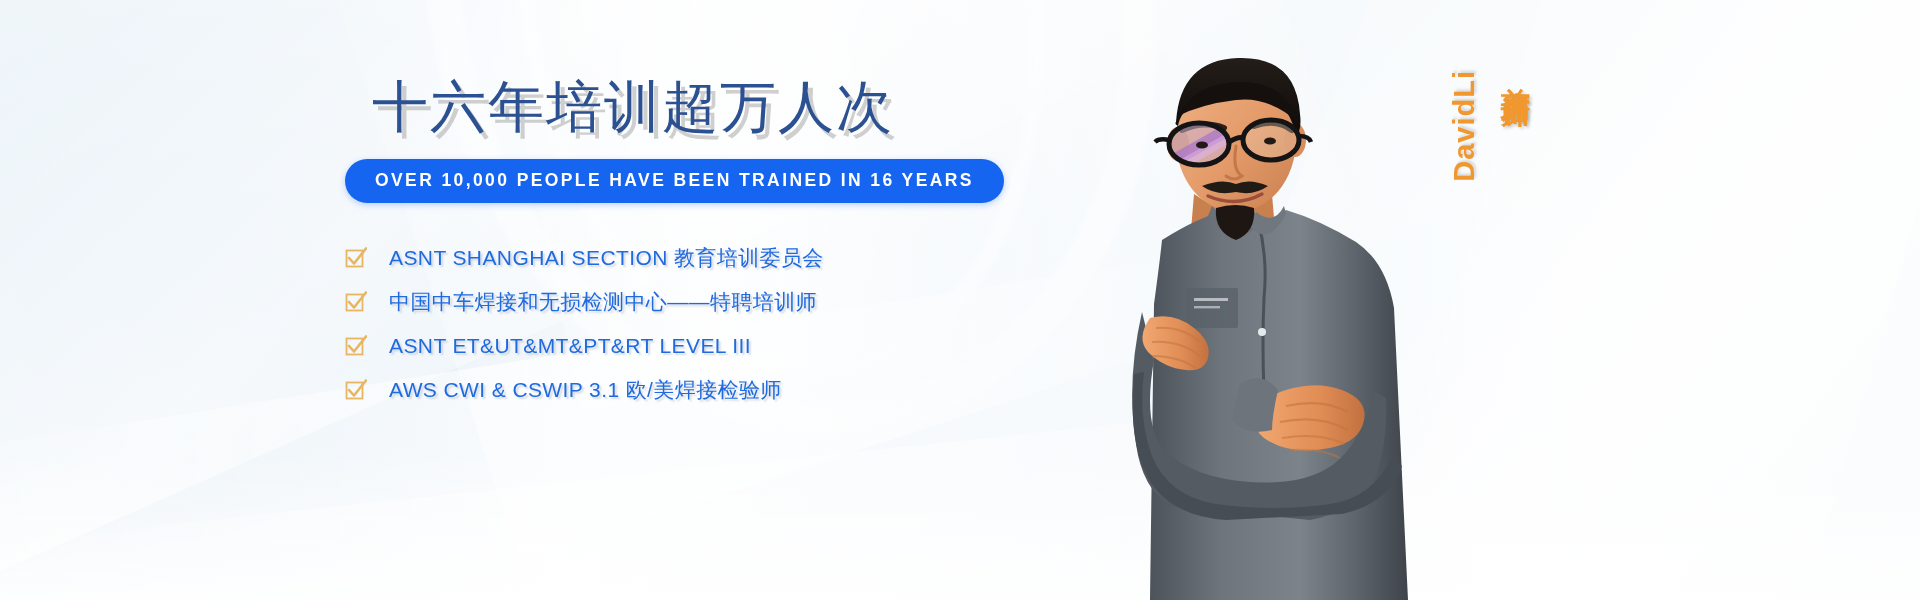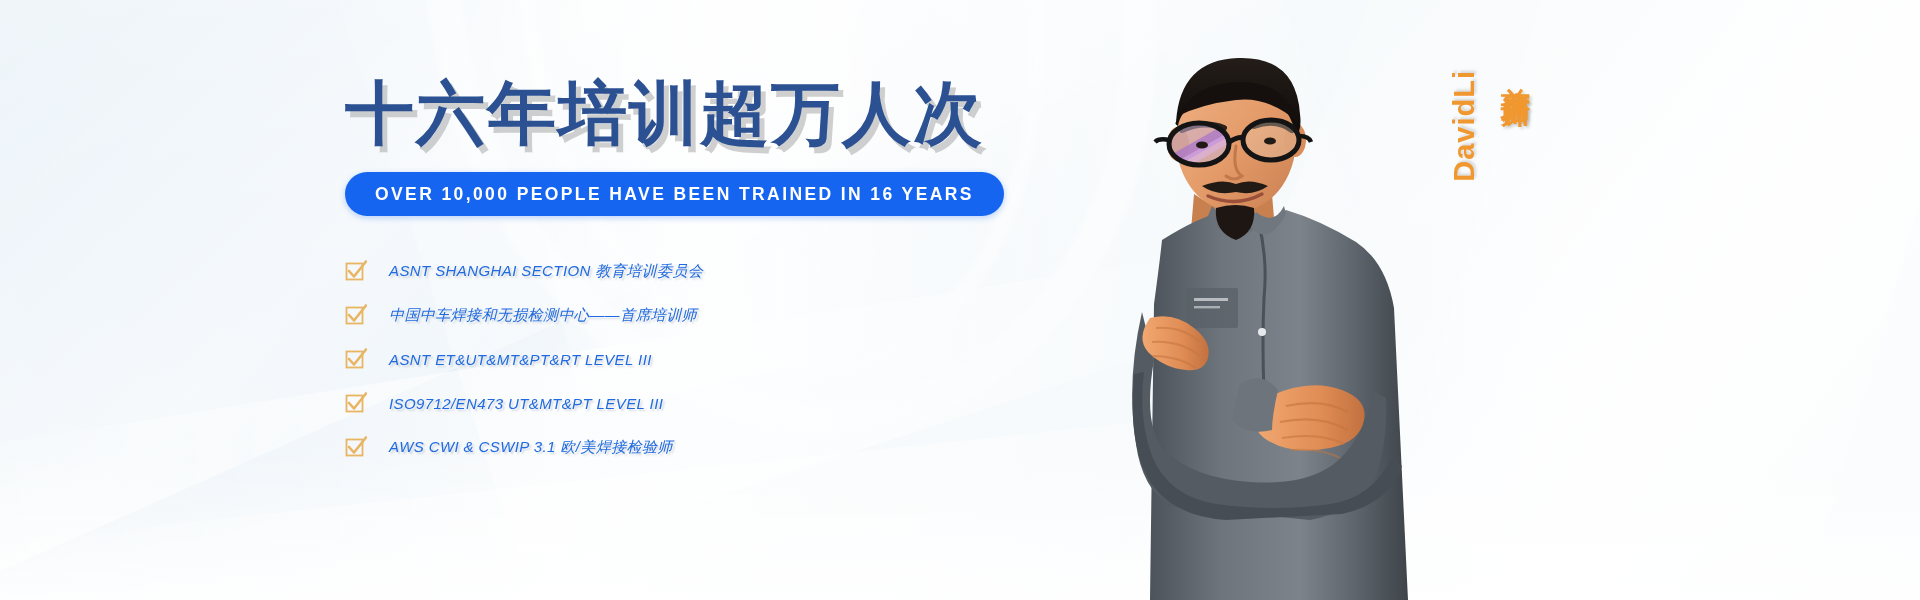--- a/index.html
+++ b/index.html
@@ -48,27 +48,28 @@
   .w2 { left:520px; top:-380px; width:520px; height:760px; transform:rotate(-10deg); border-width:16px; opacity:.5; }
   .bottom-fade {
     position:absolute; left:0; bottom:0; width:100%; height:150px;
     background:linear-gradient(180deg, rgba(255,255,255,0), rgba(255,255,255,.85));
   }
 
   
   .copy { position:absolute; left:345px; top:78px; width:620px; }
 
   .headline {
-    font-size:69px;
-    font-weight:bold;
+    font-size:56px;
+    font-weight:normal;
     letter-spacing:2px;
     color:#2c5192;
     line-height:1.05;
     white-space:nowrap;
     text-shadow: 5px 6px 0 rgba(150,150,150,.45);
+    margin-left: 27px;
   }
 
   .pill {
     display:inline-flex;
     align-items:center;
     justify-content:center;
     margin-top:22px;
     height:44px;
     padding:13px 30px;
     min-width:578px;
@@ -84,26 +85,25 @@
 
   .bullets { margin-top:38px; }
   .bullet {
     display:flex;
     align-items:center;
     height:34px;
     margin-bottom:10px;
   }
   .check-icon { width:22px; height:22px; flex:0 0 22px; margin-right:22px; }
   .bullet-text {
-    font-size:15px;
+    font-size:21px;
     color:#1f6ae0;
     letter-spacing:.4px;
     white-space:nowrap;
     text-shadow:2px 2px 2px rgba(150,160,175,.40);
-    font-style:italic;
   }
 
   
   .person {
     position:absolute;
     left:1090px; top:44px;
     width:390px; height:556px;
   }
   .person svg { display:block; width:100%; height:100%; }
 
@@ -166,42 +166,33 @@
       </div>
 
 
       <div class="bullet">
         <span class="check-icon">
           <svg viewBox="0 0 22 22" xmlns="http://www.w3.org/2000/svg">
             <rect x="1.5" y="3.5" width="16" height="16" fill="none" stroke="#e8b563" stroke-width="1.8"></rect>
             <path d="M4 11 L9 16.5 L21 1.5" fill="none" stroke="#e8b563" stroke-width="2.6" stroke-linecap="round" stroke-linejoin="round"></path>
           </svg>
         </span>
-        <span class="bullet-text">中国中车焊接和无损检测中心——首席培训师</span>
+        <span class="bullet-text">中国中车焊接和无损检测中心——特聘培训师</span>
       </div>
 
       <div class="bullet">
         <span class="check-icon">
           <svg viewBox="0 0 22 22" xmlns="http://www.w3.org/2000/svg">
             <rect x="1.5" y="3.5" width="16" height="16" fill="none" stroke="#e8b563" stroke-width="1.8"></rect>
             <path d="M4 11 L9 16.5 L21 1.5" fill="none" stroke="#e8b563" stroke-width="2.6" stroke-linecap="round" stroke-linejoin="round"></path>
           </svg>
         </span>
         <span class="bullet-text">ASNT ET&amp;UT&amp;MT&amp;PT&amp;RT LEVEL III</span>
       </div>
 
-      <div class="bullet">
-        <span class="check-icon">
-          <svg viewBox="0 0 22 22" xmlns="http://www.w3.org/2000/svg">
-            <rect x="1.5" y="3.5" width="16" height="16" fill="none" stroke="#e8b563" stroke-width="1.8"></rect>
-            <path d="M4 11 L9 16.5 L21 1.5" fill="none" stroke="#e8b563" stroke-width="2.6" stroke-linecap="round" stroke-linejoin="round"></path>
-          </svg>
-        </span>
-        <span class="bullet-text">ISO9712/EN473 UT&amp;MT&amp;PT LEVEL III</span>
-      </div>
 
       <div class="bullet">
         <span class="check-icon">
           <svg viewBox="0 0 22 22" xmlns="http://www.w3.org/2000/svg">
             <rect x="1.5" y="3.5" width="16" height="16" fill="none" stroke="#e8b563" stroke-width="1.8"></rect>
             <path d="M4 11 L9 16.5 L21 1.5" fill="none" stroke="#e8b563" stroke-width="2.6" stroke-linecap="round" stroke-linejoin="round"></path>
           </svg>
         </span>
         <span class="bullet-text">AWS CWI &amp; CSWIP 3.1 欧/美焊接检验师</span>
       </div>

